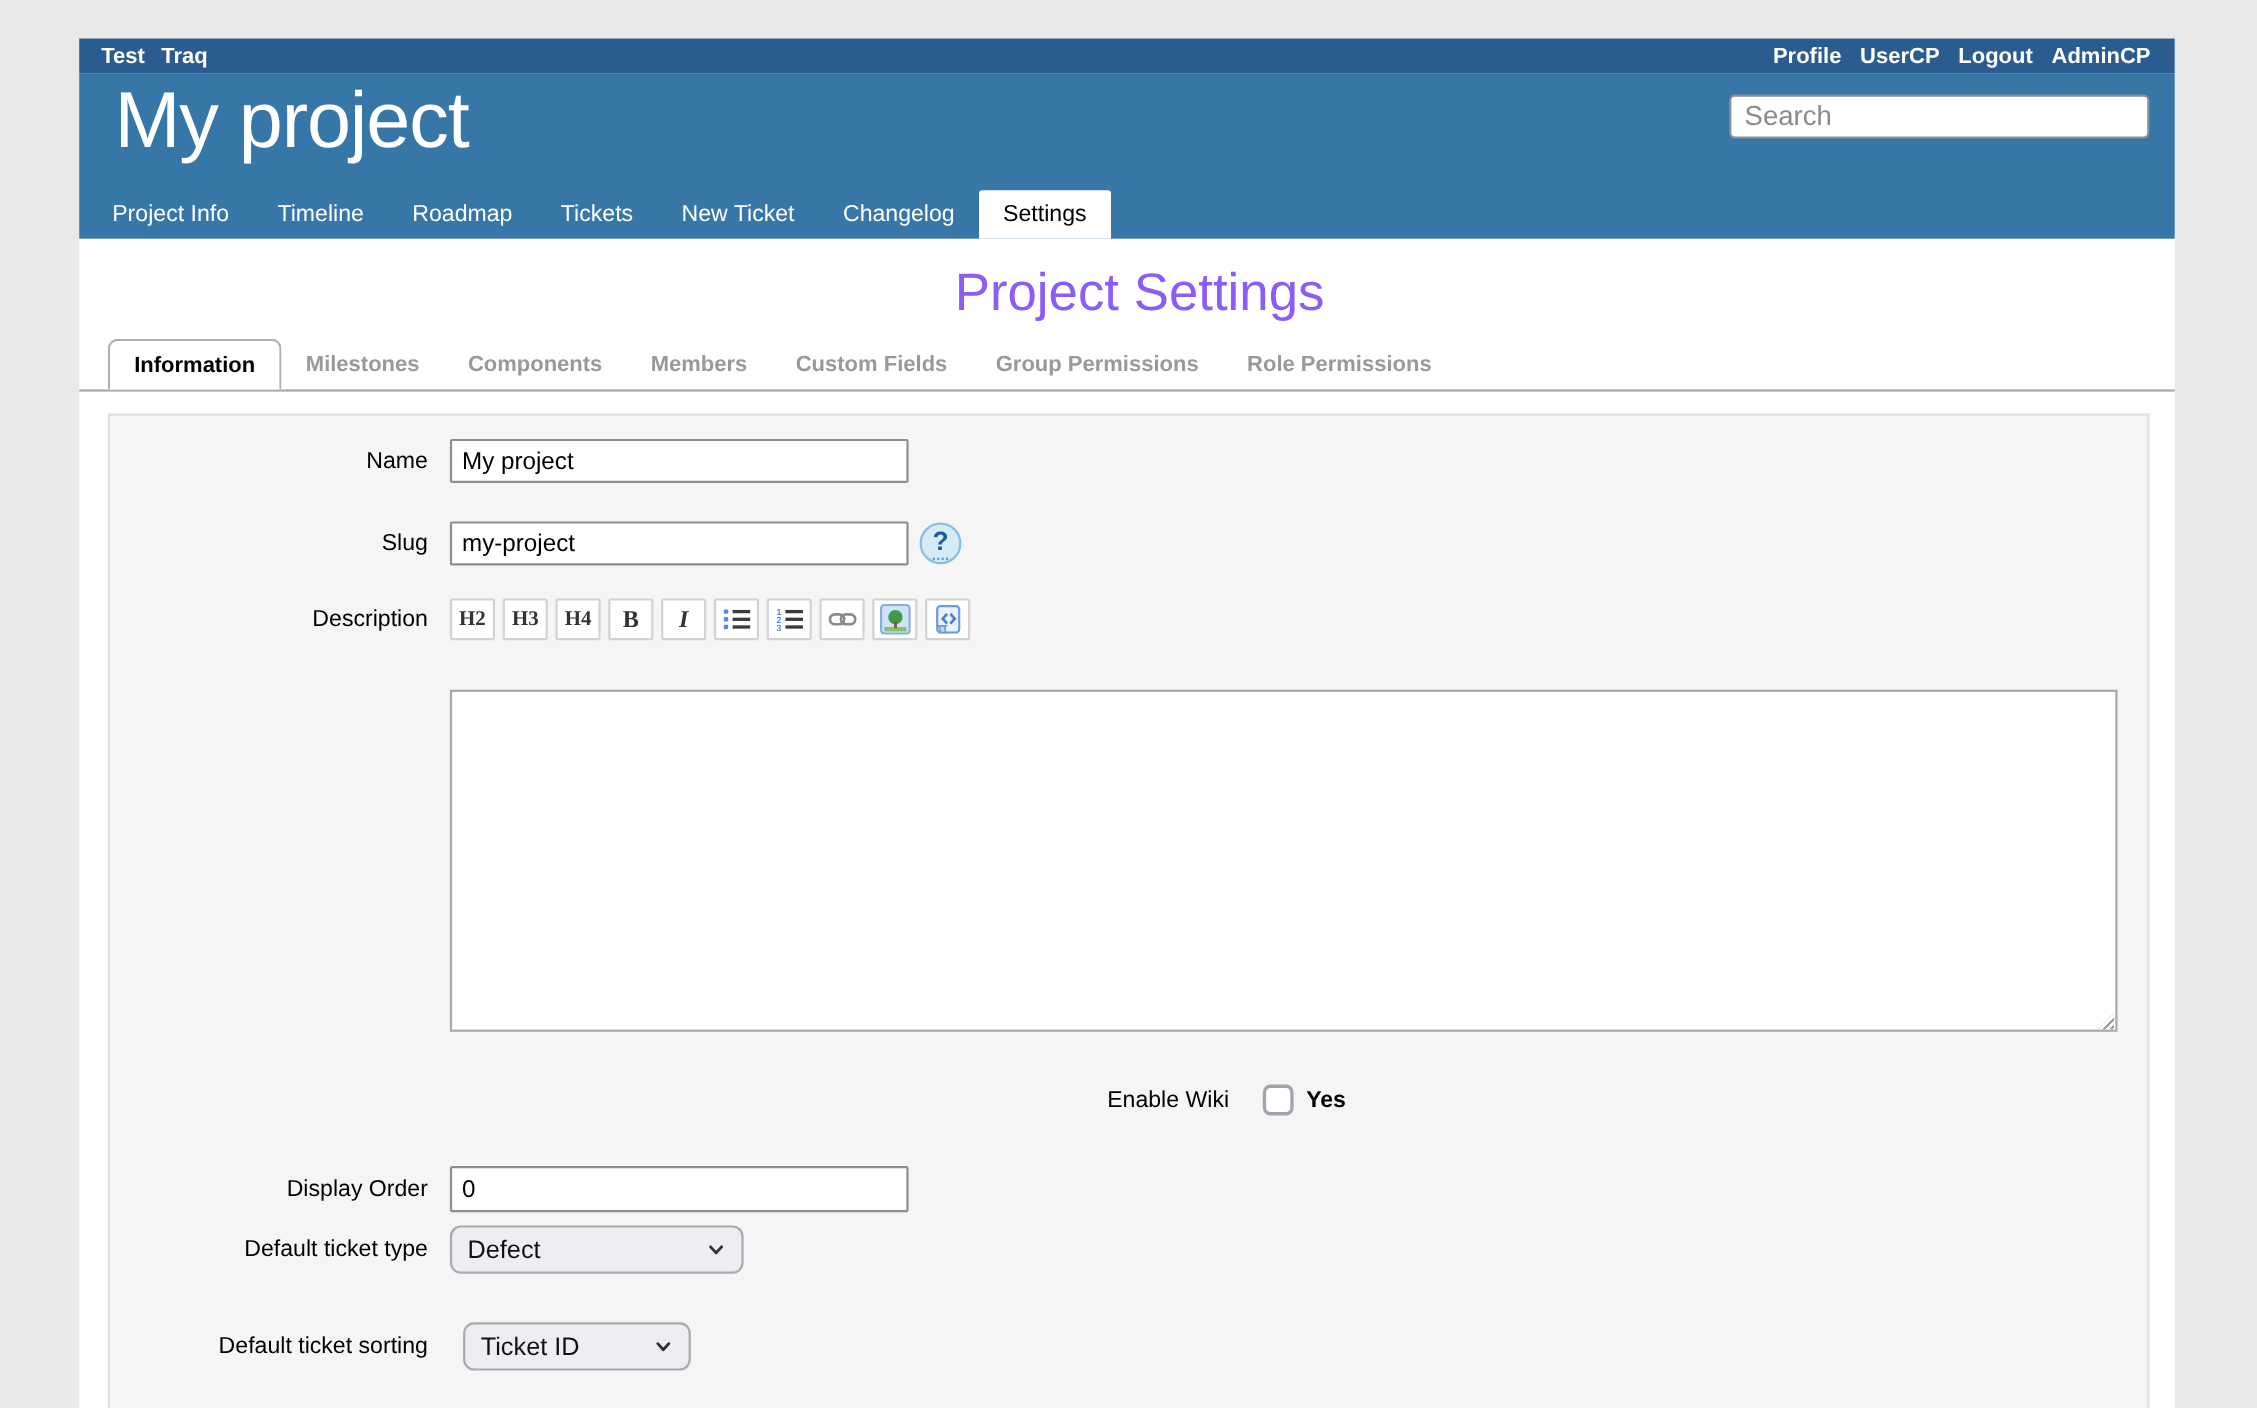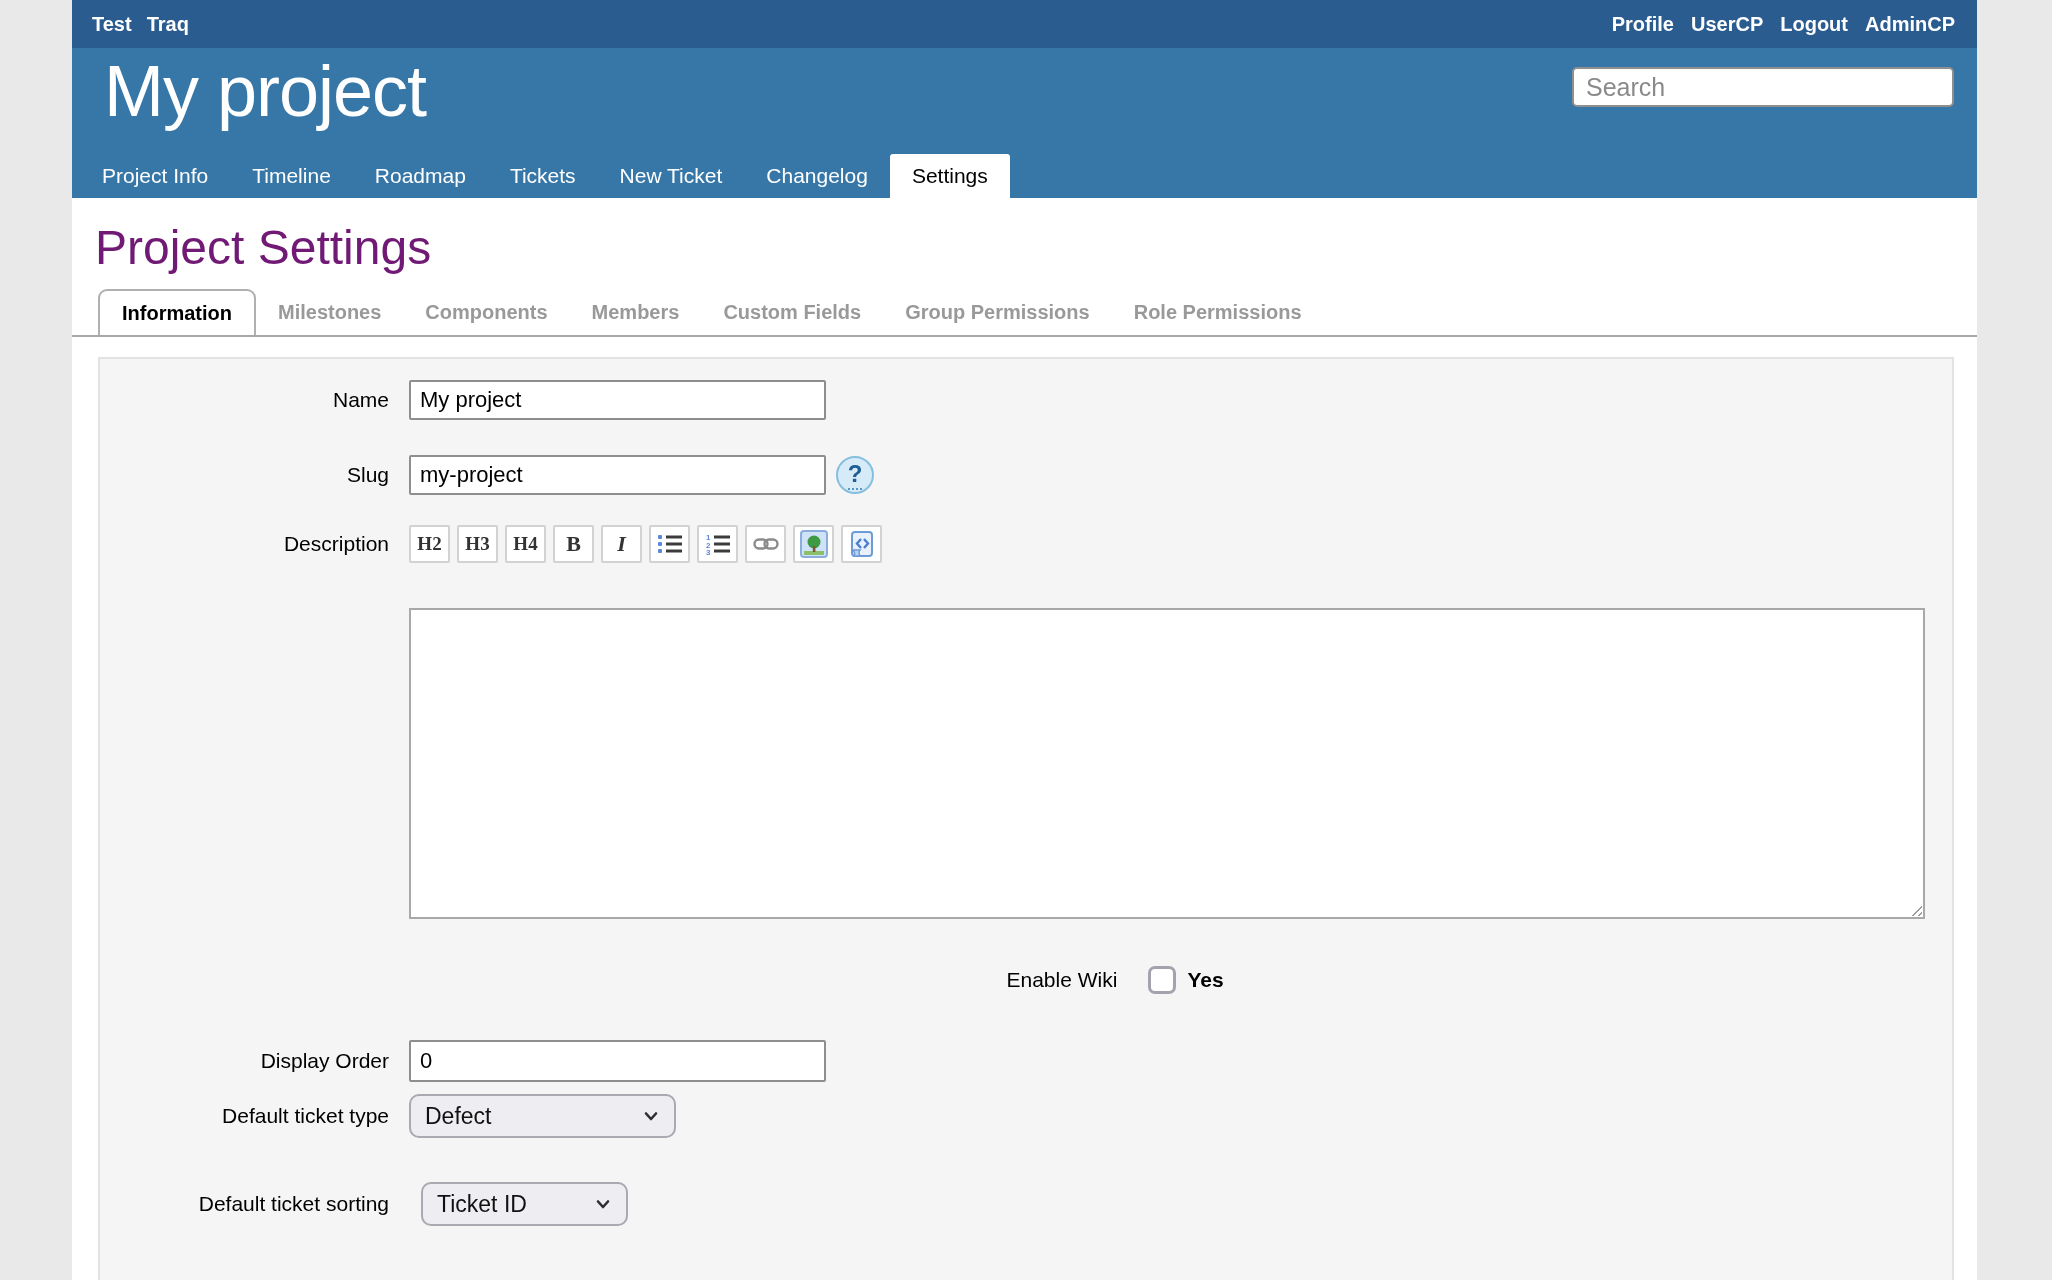--- a/index.html
+++ b/index.html
@@ -6,41 +6,41 @@
     --topbar:#2a5c90; --header:#3777a8; --page-bg:#e9e9e9; --panel-bg:#f5f5f5;
     --panel-border:#e2e2e2; --tabline:#a8a8a8; --inactive-tab:#999999;
     --input-border:#8e8e8e; --help-bg:#d6ebf8; --help-border:#86bede; --help-fg:#1d5e94;
   }
   *{box-sizing:border-box; margin:0; padding:0;}
   html,body{width:2052px; height:1280px; overflow:hidden;}
   body{background:var(--page-bg); font-family:"Liberation Sans", sans-serif;}
   .page{position:relative; width:1905px; height:1280px; margin-left:72px; background:#fff;}
 
   
-  .topbar{height:48px; background:var(--topbar); display:flex; align-items:center;
-          justify-content:space-between; padding:0 22px 0 20px;}
+  .topbar{height:32px; background:var(--topbar); display:flex; align-items:center;
+          justify-content:space-between; padding:0 22px 0 20px;margin-top:35px;}
   .topbar a{color:#fff; font-size:20px; font-weight:700; text-decoration:none; cursor:pointer;}
   .topbar .tb-left{display:flex; gap:15px;}
   .topbar .tb-right{display:flex; gap:17px;}
 
   
   .header{position:relative; height:150px; background:var(--header);}
   .project-title{position:absolute; left:32px; top:2px; color:#fff; font-size:72px;
                  font-weight:400; letter-spacing:-1px;}
   .search input{position:absolute; top:19px; right:23px; width:382px; height:40px;
                 border:2px solid #8f8f8f; border-radius:5px; font-size:25px; padding:0 12px;
                 color:#222; outline:none; font-family:"Liberation Sans",sans-serif;}
   .search input::placeholder{color:#8a8a8a;}
   .navtabs{position:absolute; bottom:0; left:8px; display:flex;}
   .navtab{display:block; height:44px; line-height:44px; padding:0 22px; font-size:21px;
           color:#fff; text-decoration:none; cursor:pointer;}
   .navtab.active{background:#fff; color:#000; border-radius:3px 3px 0 0;}
 
   
-  .page-title{font-size:48px; font-weight:400; color:#701a75; padding:22px 0 0 23px; line-height:56px;}
+  .page-title{font-size:48px; font-weight:400; color:#8b5cf6; padding:22px 0 0 23px; line-height:56px;text-align:center;}
 
   
   .subtabs{display:flex; margin-top:13px; padding-left:26px; border-bottom:2px solid var(--tabline);}
   .subtab{display:block; height:46px; line-height:46px; padding:0 22px; font-size:20px;
           font-weight:700; color:var(--inactive-tab); text-decoration:none; cursor:pointer;}
   .subtab.active{background:#fff; color:#000; border:2px solid #b0b0b0; border-bottom:none;
                  margin-bottom:-2px; border-radius:9px 9px 0 0; line-height:44px;}
 
   
   .panel{margin:20px 23px 0 26px; width:1856px; height:928px; background:var(--panel-bg);

